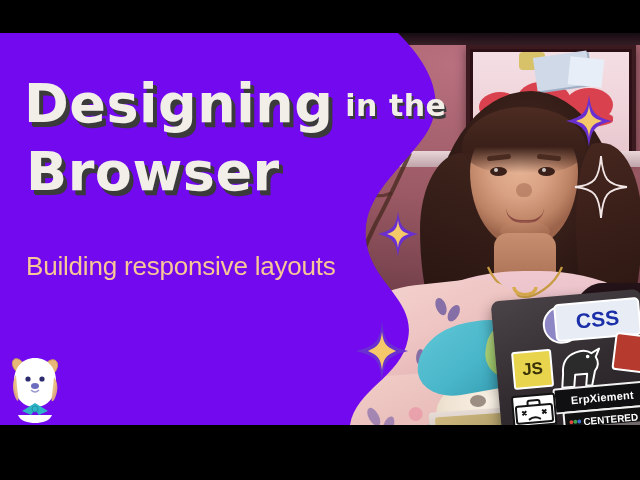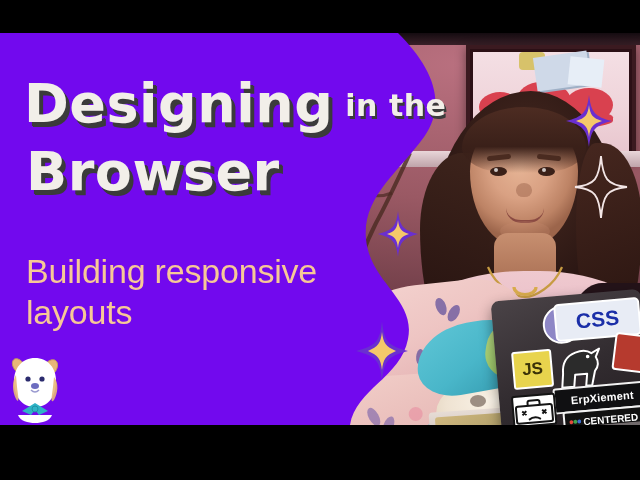--- a/index.html
+++ b/index.html
@@ -153,21 +153,21 @@
     letter-spacing:0.5px;
     text-shadow:3px 4px 0 #3b3b3b, 4px 5px 0 #3b3b3b;
   }
   .t-small{
     font-family:"DejaVu Sans",sans-serif;
     font-weight:700;font-size:30px;color:#f2efe9;letter-spacing:.5px;
     text-shadow:2px 3px 0 #3b3b3b;
     margin-left:12px;position:relative;top:-6px;
   }
   #subtitle{position:absolute;left:26px;top:218px;width:330px;
-    font-family:"Liberation Sans",sans-serif;font-weight:400;font-size:34px;line-height:1.22;
+    font-family:"Liberation Sans",sans-serif;font-weight:400;font-size:26px;line-height:1.22;
     color:#f7c896;letter-spacing:-.2px;}
 
   
   #dog-logo{position:absolute;left:4px;top:320px;width:62px;height:70px;z-index:40;}
 
   
   .sparkle{position:absolute;z-index:35;}
   #sp1{left:566px;top:62px;width:46px;height:52px;}
   #sp2{left:574px;top:122px;width:54px;height:64px;}
   #sp3{left:378px;top:178px;width:40px;height:46px;}

